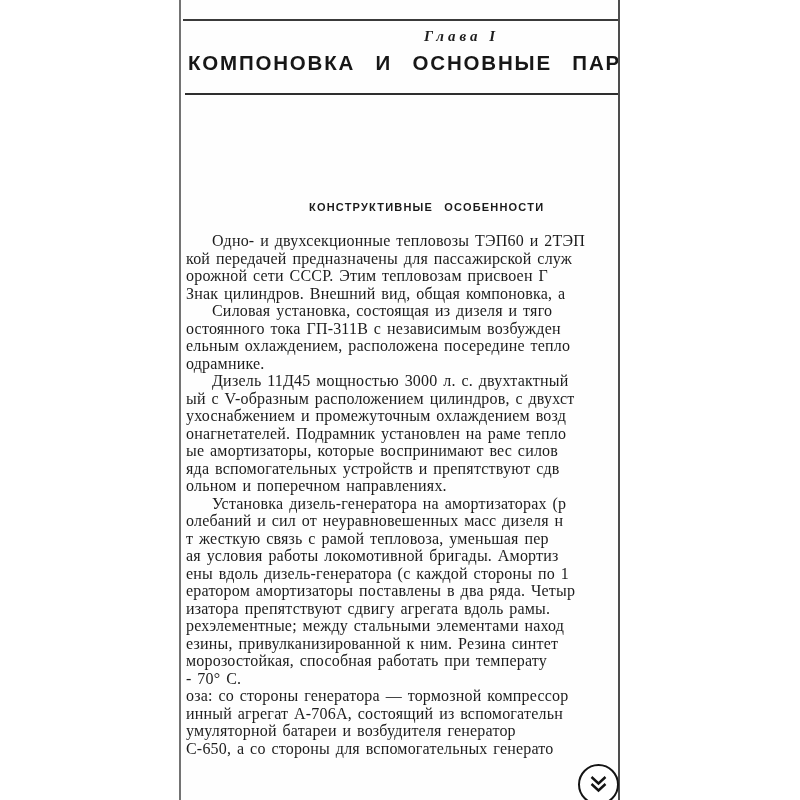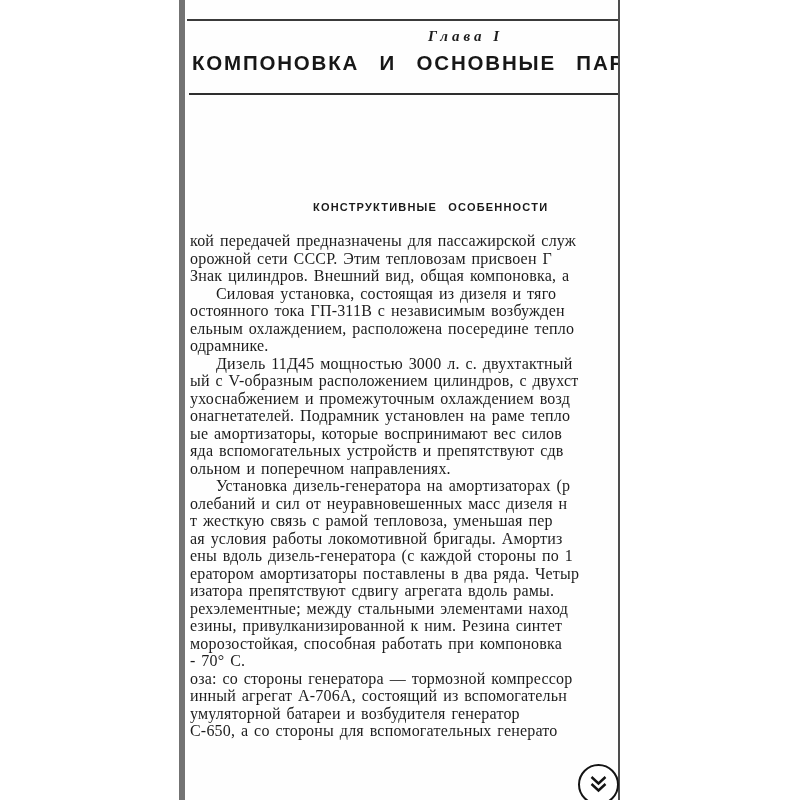--- a/index.html
+++ b/index.html
@@ -4,21 +4,21 @@
 <style>
   html,body{margin:0;padding:0;}
   body{
     width:800px;height:800px;position:relative;overflow:hidden;
     background:#ffffff;
     font-family:"Liberation Serif","DejaVu Serif",serif;
   }
   .page{
     position:absolute;left:179px;top:0;width:441px;height:800px;
     background:#fefefe;overflow:hidden;
-    border-left:6px solid #737373;
+    border-left:2px solid #737373;
     border-right:2px solid #4d4d4d;
     box-sizing:border-box;
   }
   .frame-top{
     position:absolute;top:19px;left:2px;right:0;height:2px;background:#3a3a3a;
   }
   .chapter{
     position:absolute;top:28px;left:243px;
     font-family:"Liberation Serif",serif;
     font-weight:bold;font-style:italic;font-size:15px;
@@ -64,20 +64,21 @@
 
   <div class="chapter">Глава I</div>
 
   <div class="title">КОМПОНОВКА  И  ОСНОВНЫЕ  ПАРАМЕТРЫ</div>
 
   <div class="title-rule"></div>
 
   <div class="section-heading">КОНСТРУКТИВНЫЕ  ОСОБЕННОСТИ</div>
 
   <div class="body-text">
+      <div class="line first">Одно- и двухсекционные тепловозы ТЭП60 и 2ТЭП</div>
       <div class="line">кой передачей предназначены для пассажирской служ</div>
       <div class="line">орожной сети СССР. Этим тепловозам присвоен Г</div>
       <div class="line">Знак цилиндров. Внешний вид, общая компоновка, а</div>
       <div class="line first">Силовая установка, состоящая из дизеля и тяго</div>
       <div class="line">остоянного тока ГП-311В с независимым возбужден</div>
       <div class="line">ельным охлаждением, расположена посередине тепло</div>
       <div class="line">одрамнике.</div>
       <div class="line first">Дизель 11Д45 мощностью 3000 л. с. двухтактный</div>
       <div class="line">ый с V-образным расположением цилиндров, с двухст</div>
       <div class="line">ухоснабжением и промежуточным охлаждением возд</div>
@@ -87,21 +88,21 @@
       <div class="line">ольном и поперечном направлениях.</div>
       <div class="line first">Установка дизель-генератора на амортизаторах (р</div>
       <div class="line">олебаний и сил от неуравновешенных масс дизеля н</div>
       <div class="line">т жесткую связь с рамой тепловоза, уменьшая пер</div>
       <div class="line">ая условия работы локомотивной бригады. Амортиз</div>
       <div class="line">ены вдоль дизель-генератора (с каждой стороны по 1</div>
       <div class="line">ератором амортизаторы поставлены в два ряда. Четыр</div>
       <div class="line">изатора препятствуют сдвигу агрегата вдоль рамы.</div>
       <div class="line">рехэлементные; между стальными элементами наход</div>
       <div class="line">езины, привулканизированной к ним. Резина синтет</div>
-      <div class="line">морозостойкая, способная работать при компоновка</div>
+      <div class="line">морозостойкая, способная работать при температу</div>
       <div class="line">- 70° С.</div>
       <div class="line">оза: со стороны генератора — тормозной компрессор</div>
       <div class="line">инный агрегат А-706А, состоящий из вспомогательн</div>
       <div class="line">умуляторной батареи и возбудителя генератор</div>
       <div class="line">С-650, а со стороны для вспомогательных генерато</div>
     </div>
 </div>
 
 <button class="scroll-btn" aria-label="scroll down">
   <span>

